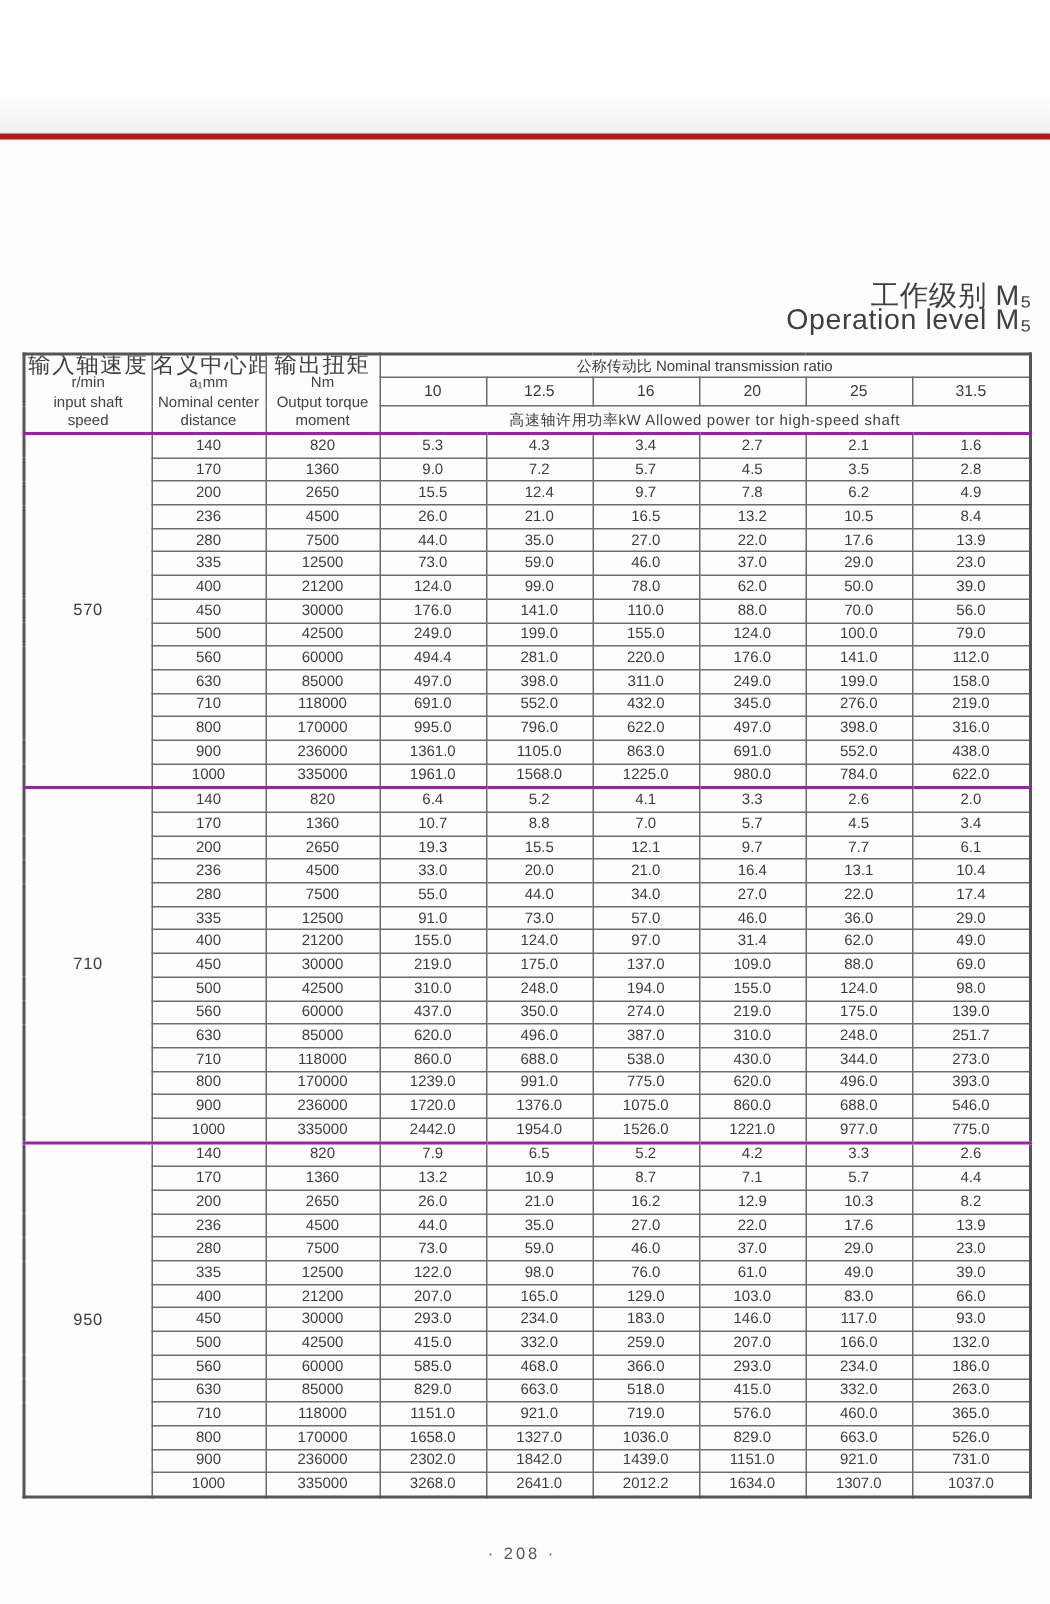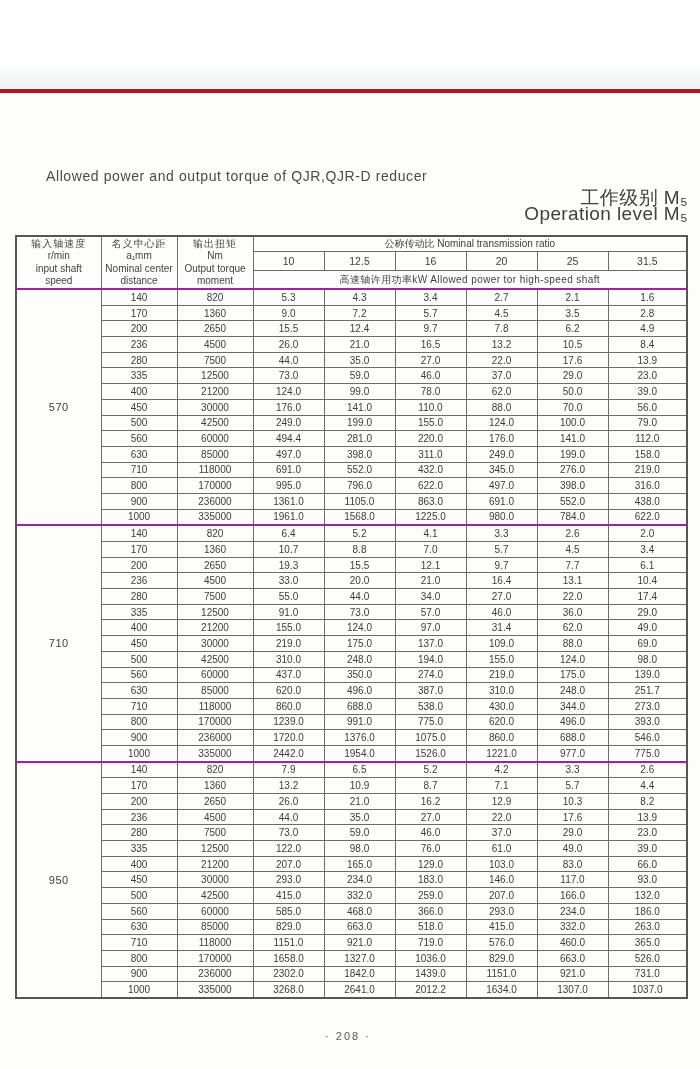--- a/index.html
+++ b/index.html
@@ -29,38 +29,37 @@
     border-collapse:collapse;table-layout:fixed;
     font-size:10px;color:#3c3c3c;
   }
   table.cap th,table.cap td{
     border:1px solid #6c6c6c;
     padding:0;text-align:center;vertical-align:middle;
     font-weight:normal;overflow:hidden;white-space:nowrap;
   }
   table.cap{border:2px solid #555;}
   table.cap .hd-stack{line-height:12.5px;font-size:10px;color:#424242;}
-  table.cap .hd-stack .zh{font-size:10px;letter-spacing:1px;}
+  table.cap .hd-stack .zh{font-size:15px;letter-spacing:1px;}
   tr.ratio-vals th{height:18px;font-size:10.5px;color:#3c3c3c;}
   tr.power-note th{height:17px;font-size:10px;letter-spacing:.4px;color:#424242;}
   tbody td{height:14.7px;}
   td.speed-cell{font-size:11px;letter-spacing:.5px;color:#3c3c3c;}
   tr.block-start td{border-top:2px solid #a21caf;}
   .footer{
     position:absolute;left:0;top:1030px;width:696px;
     text-align:center;font-size:11px;color:#585858;letter-spacing:2px;
   }
 </style>
 </head>
 <body>
 
 <div class="top-band"></div>
 
 <div class="title-block">
-  <div class="title-en">Allowed power and output torque of QJR,QJR-D reducer</div>
 </div>
 
 <div class="level-block">
   <div>工作级别 M₅</div>
   <div>Operation level M₅</div>
 </div>
 
 <table class="cap">
   <colgroup>
     <col style="width:85px">

